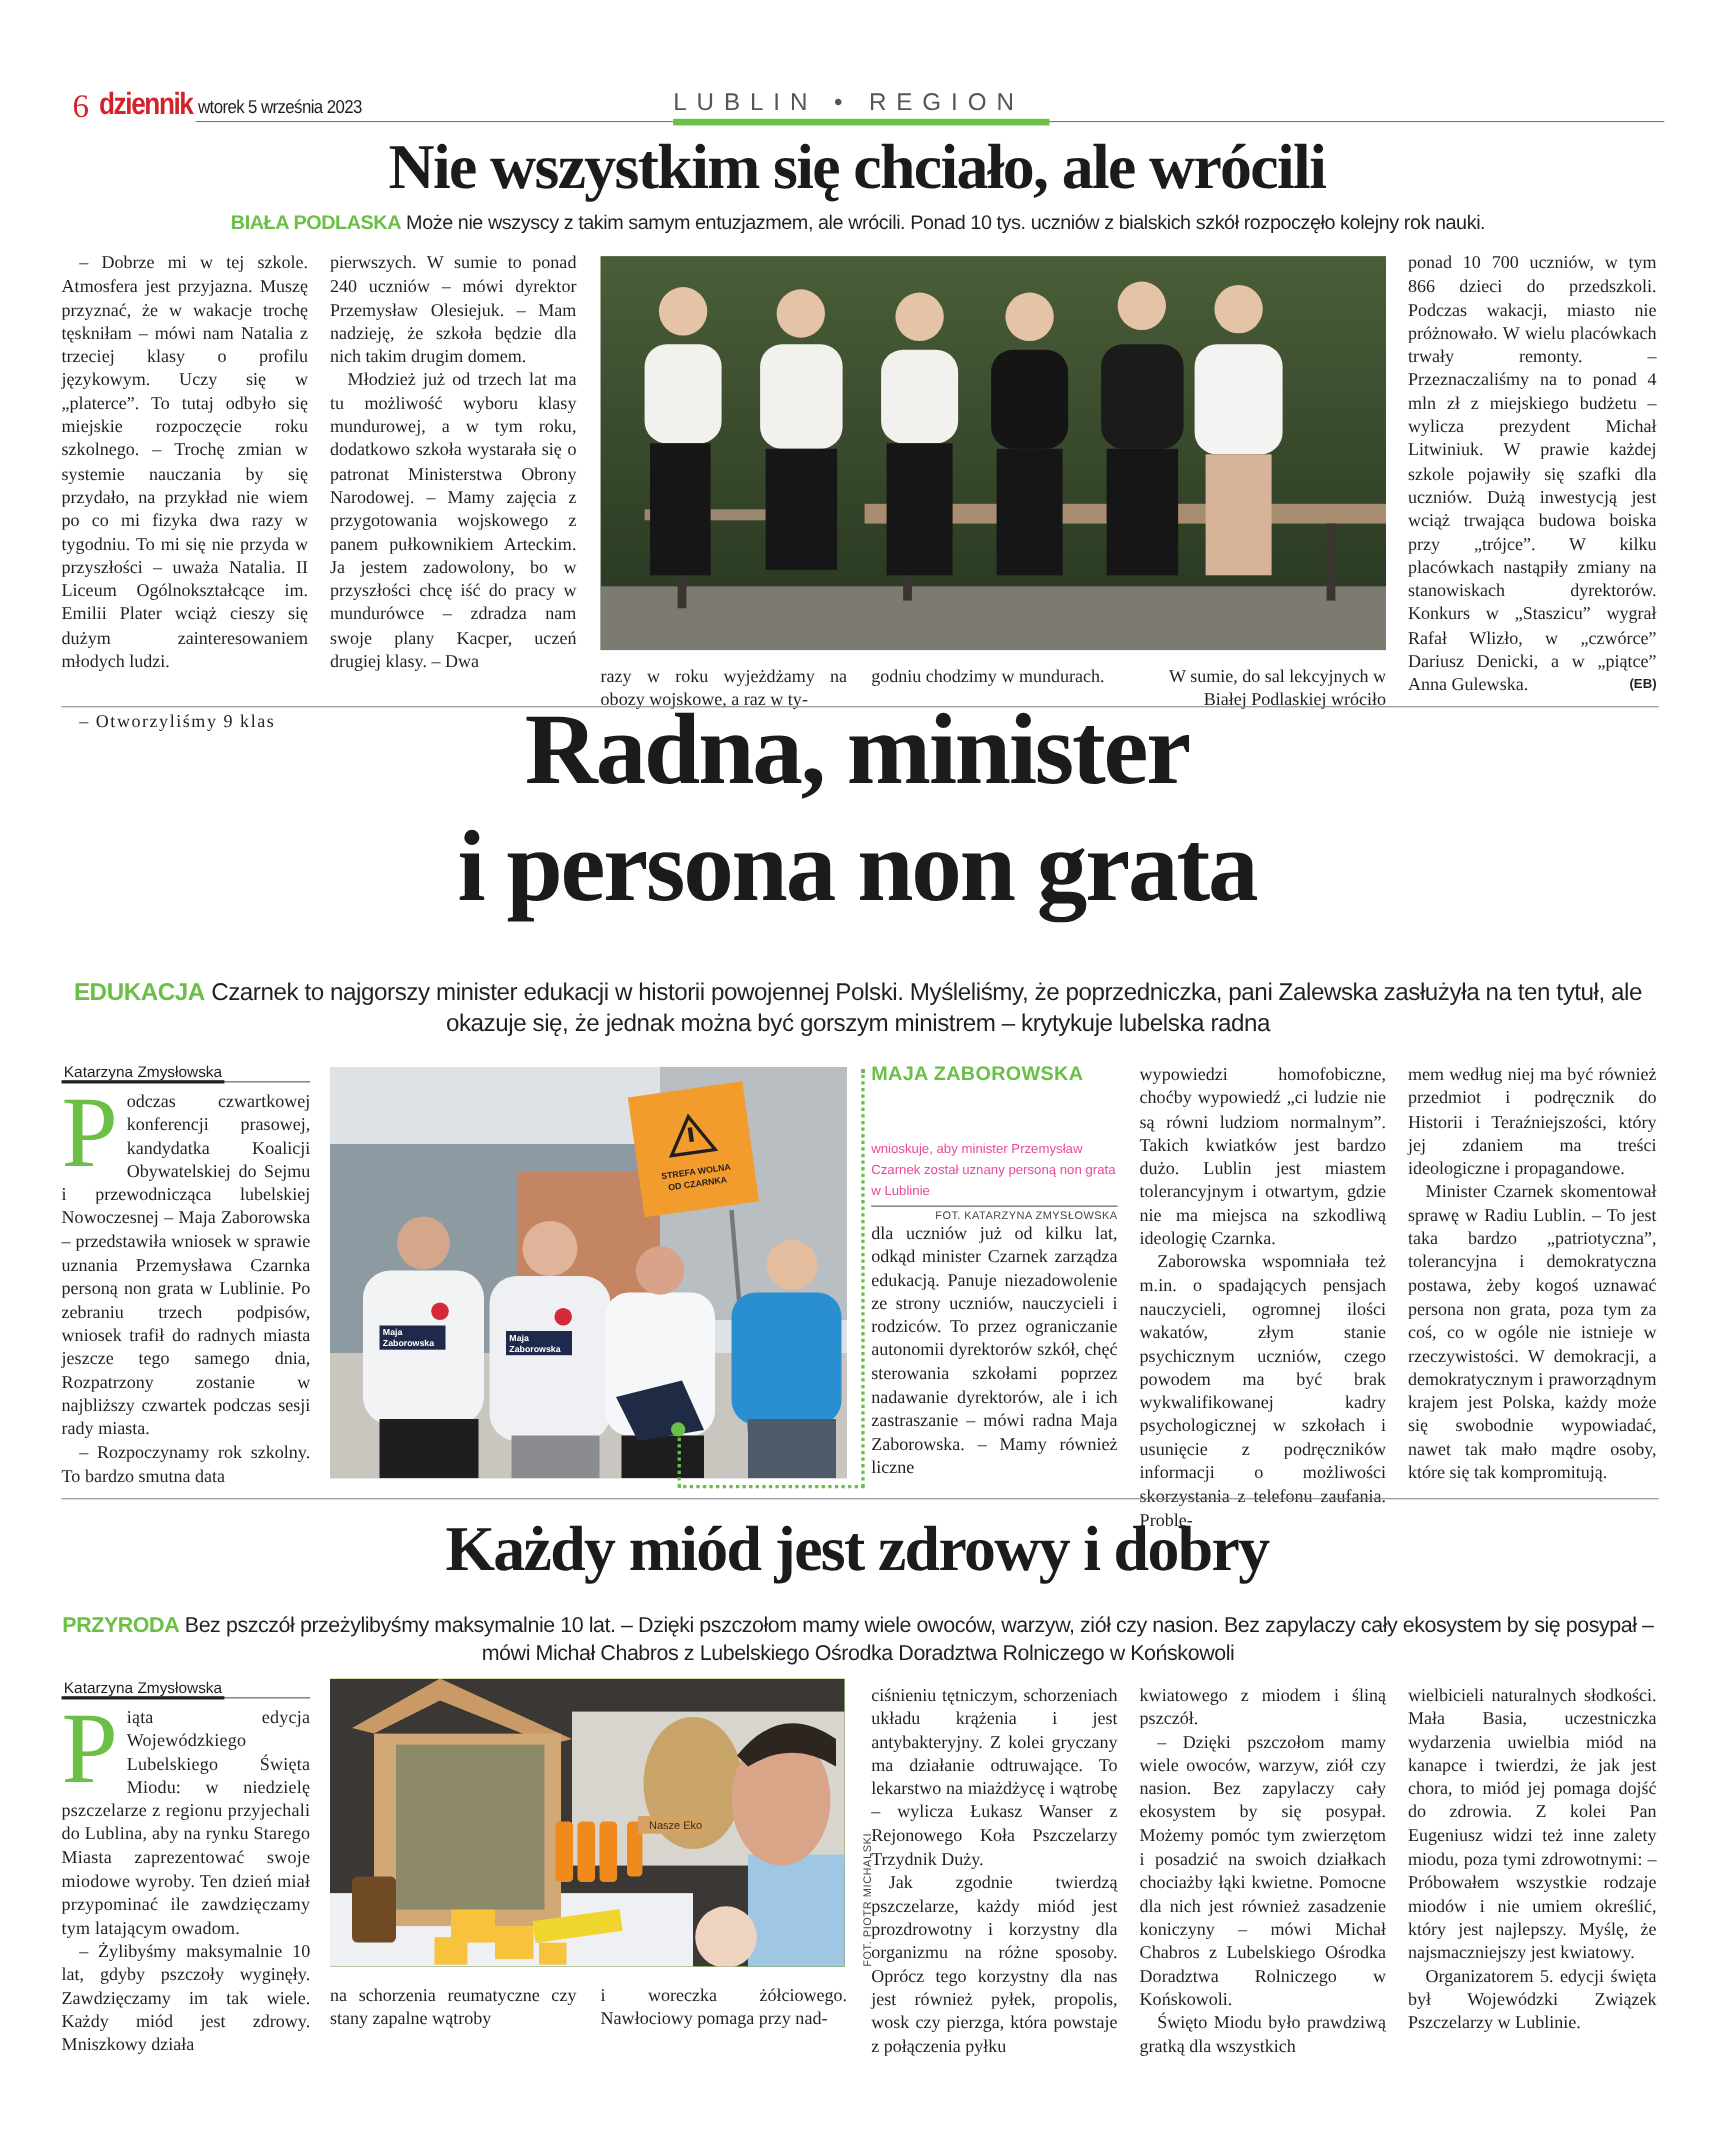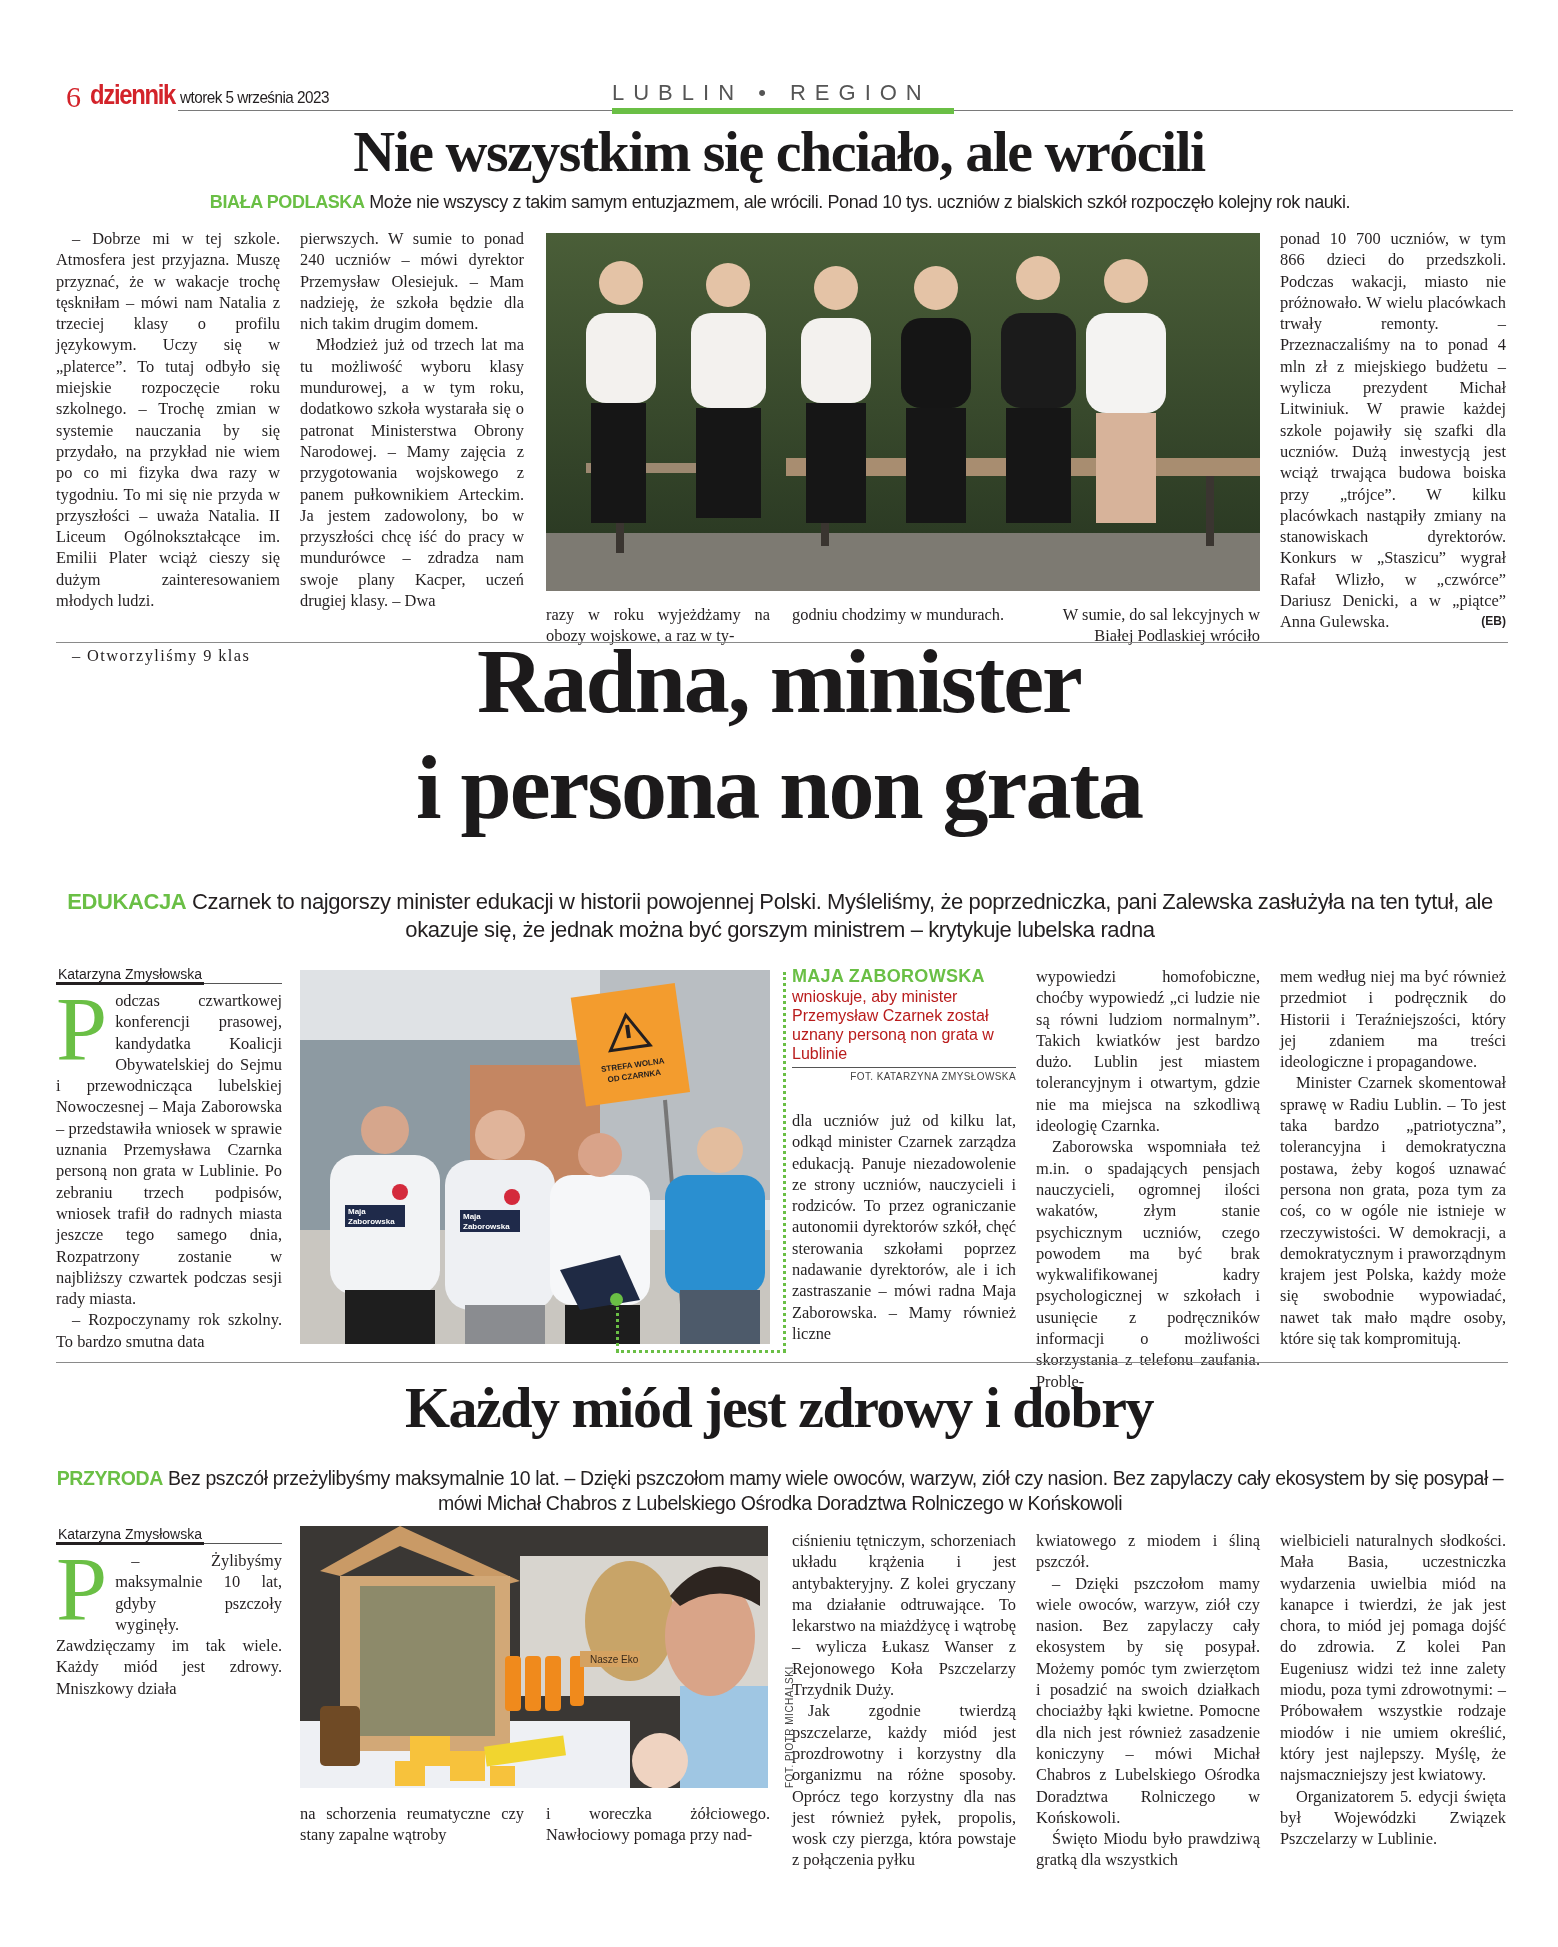--- a/index.html
+++ b/index.html
@@ -33,21 +33,21 @@
 
   .rule { height: 1px; background: #8a8a8a; }
 
   .byline { font-family: "Liberation Sans", sans-serif; font-size: 14px; color: #231f20; border-bottom: 1px solid #555; padding-bottom: 1px; }
   .byline span { border-bottom: 3px solid #231f20; padding: 0 2px; }
 
   .dropcap { float: left; font-family: "Liberation Serif", serif; color: #6abf45; font-size: 92px; line-height: 74px; margin: 2px 8px 0 0; font-weight: normal; }
 
   .photo { overflow: hidden; }
   .caption-kicker { font-family: "Liberation Sans", sans-serif; font-weight: bold; color: #6abf45; font-size: 18px; letter-spacing: 0.3px; }
-  .caption-text { font-family: "Liberation Sans", sans-serif; font-size: 16px; line-height: 19px; color: #b91c1c; }
+  .caption-text { font-family: "Liberation Sans", sans-serif; font-size: 12px; line-height: 19px; color: #ec4899; margin-top: 48px; }
   .caption-credit { font-family: "Liberation Sans", sans-serif; font-size: 10px; letter-spacing: 0.4px; color: #444; text-align: right; border-top: 1px solid #555; padding-top: 3px; }
 
   .signature { font-family: "Liberation Sans", sans-serif; font-weight: bold; font-size: 12px; text-align: right; }
 </style>
 </head>
 <body>
 
 <div class="abs page-num">6</div>
 <div class="abs logo" style="left:90px;">dziennik</div>
 <div class="abs date">wtorek 5 września 2023</div>
@@ -220,20 +220,21 @@
 <div class="abs lead lead3">
   <span class="kicker">PRZYRODA</span>
   <span>Bez pszczół przeżylibyśmy maksymalnie 10 lat. – Dzięki pszczołom mamy wiele owoców, warzyw, ziół czy nasion. Bez zapylaczy cały ekosystem by się posypał – mówi Michał Chabros z Lubelskiego Ośrodka Doradztwa Rolniczego w Końskowoli</span>
 </div>
 
 <div class="abs" style="left:56px; top:1526px; width:226px;">
   <div class="byline"><span>Katarzyna Zmysłowska</span></div>
 </div>
 <div class="abs col" style="left:56px; top:1550px; width:226px;">
   <span class="dropcap">P</span>
+  <p class="noind" style="letter-spacing:0.2px;">iąta edycja Wojewódzkiego Lubelskiego Święta Miodu: w niedzielę pszczelarze z regionu przyjechali do Lublina, aby na rynku Starego Miasta zaprezentować swoje miodowe wyroby. Ten dzień miał przypominać ile zawdzięczamy tym latającym owadom.</p>
   <p>– Żylibyśmy maksymalnie 10 lat, gdyby pszczoły wyginęły. Zawdzięczamy im tak wiele. Każdy miód jest zdrowy. Mniszkowy działa</p>
 </div>
 
 <div class="abs photo" style="left:300px; top:1526px; width:468px; height:262px; background:#bef264;">
   <svg width="468" height="262" viewBox="0 0 468 262">
     <rect width="468" height="262" fill="#3a3734"></rect>
     <rect x="220" y="30" width="248" height="140" fill="#d8d5cf"></rect>
     <rect y="195" width="330" height="67" fill="#eef0f4"></rect>
     <polygon points="20,45 100,0 220,55 200,60 100,20 40,50" fill="#c99a66"></polygon>
     <rect x="40" y="50" width="170" height="175" fill="#d2a877"></rect>

